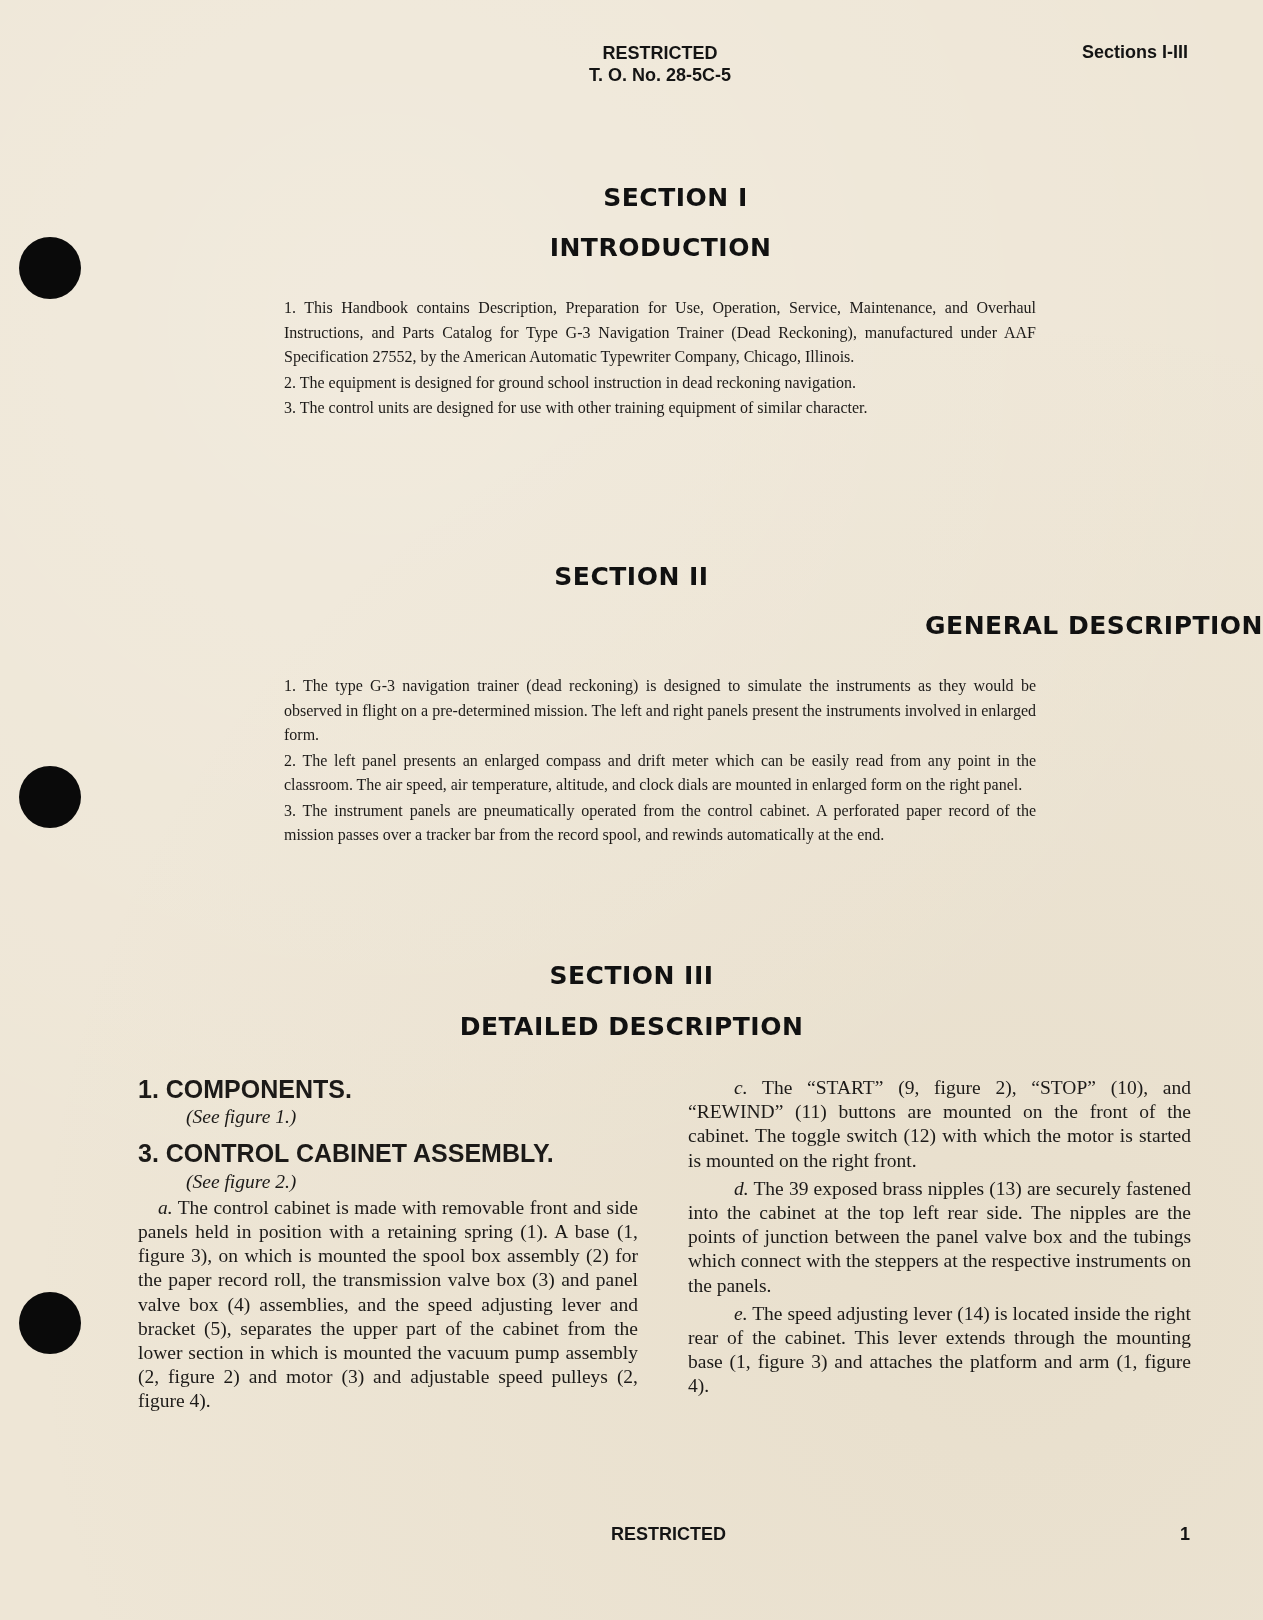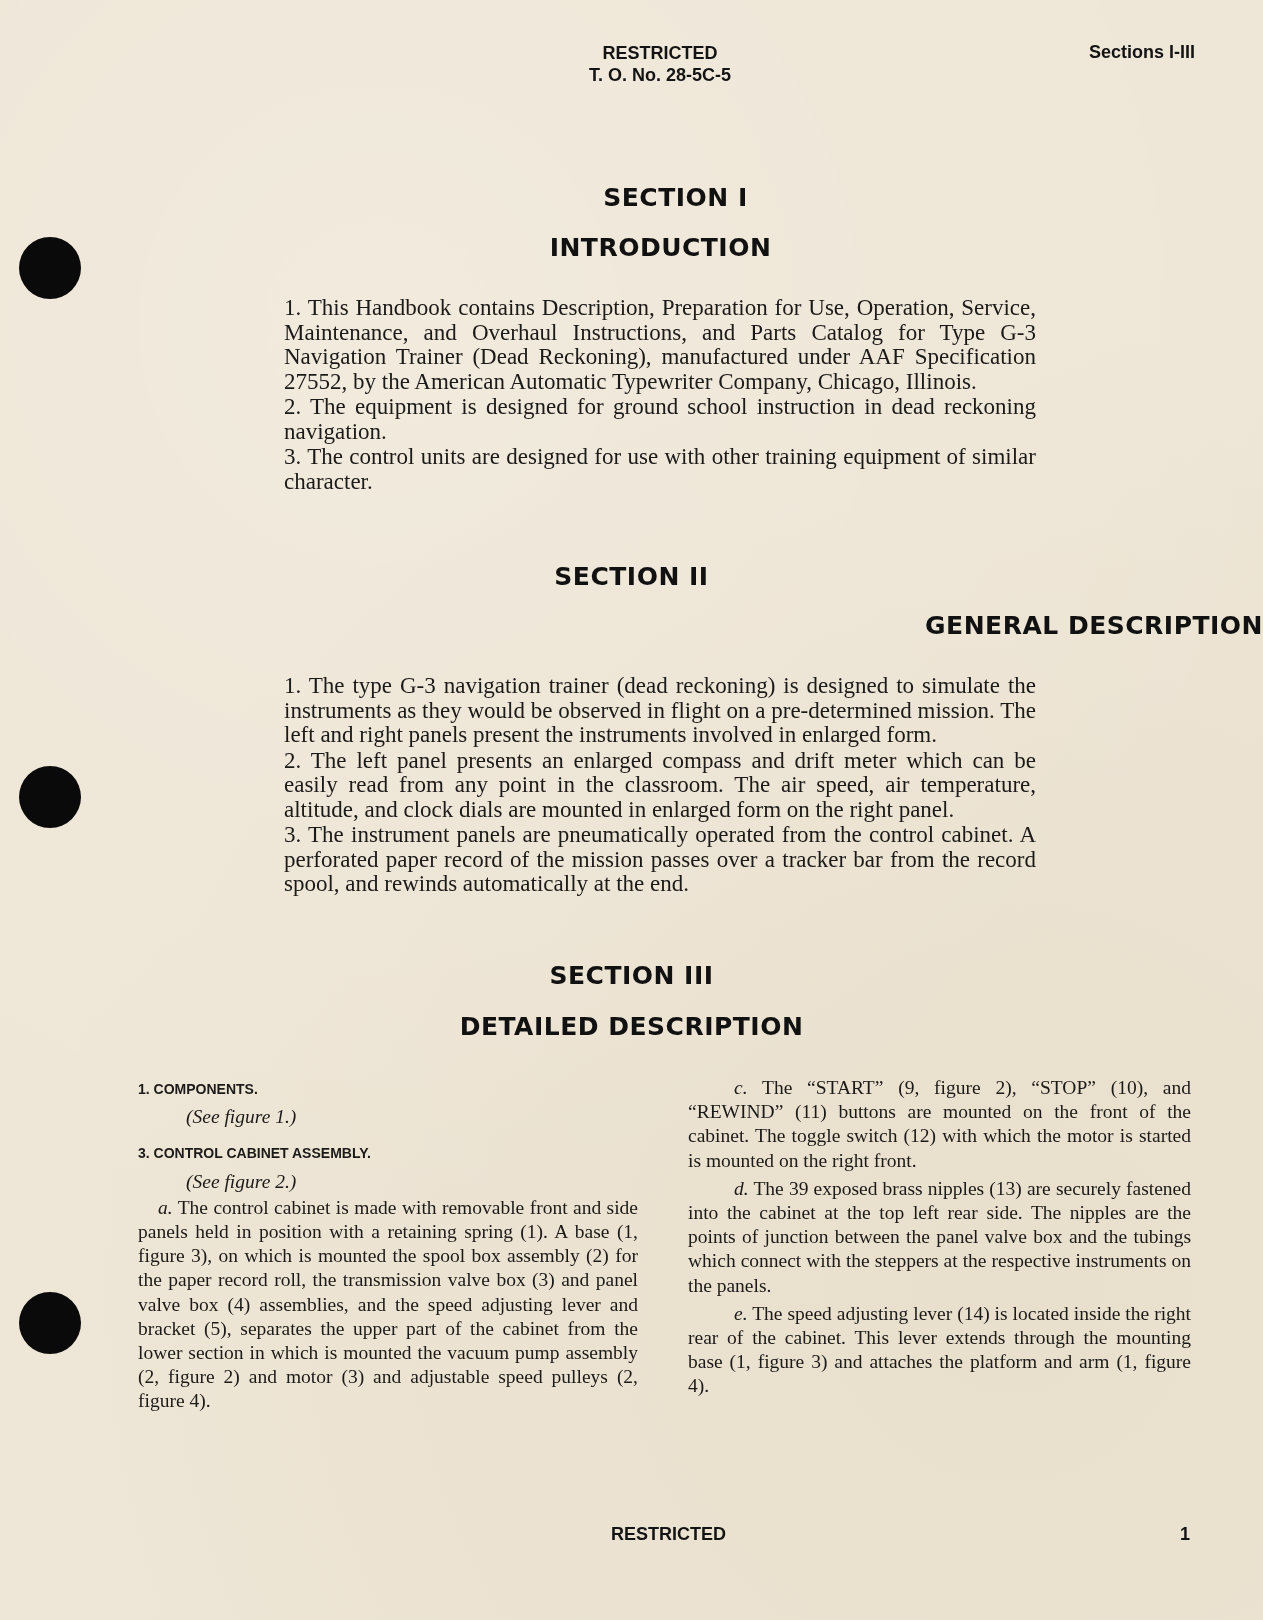--- a/index.html
+++ b/index.html
@@ -7,28 +7,28 @@
     width: 1263px; height: 1620px; position: relative; overflow: hidden;
     background: #eee6d6;
     background-image: radial-gradient(circle at 30% 20%, rgba(255,255,255,0.18), transparent 60%),
                       radial-gradient(circle at 80% 80%, rgba(180,160,120,0.10), transparent 60%);
     color: #1c1a18;
     font-family: "Liberation Serif", "DejaVu Serif", serif;
   }
   .hole { position: absolute; width: 62px; height: 62px; border-radius: 50%; background: #0a0a0a; }
   .hdr { position: absolute; font-family: "Liberation Sans", "DejaVu Sans", sans-serif; font-weight: bold; font-size: 18px; color: #141414; }
   .hdr-center { left: 560px; top: 42px; width: 200px; text-align: center; line-height: 22px; }
-  .hdr-right { right: 68px; top: 42px; }
+  .hdr-right { right: 75px; top: 42px; }
   .sec-title { position: absolute; left: 0; width: 1263px; text-align: center;
     font-family: "DejaVu Sans", "Liberation Sans", sans-serif; font-weight: bold; font-size: 25px; letter-spacing: 0.5px; color: #111; }
-  .para { position: absolute; font-size: 23px; line-height: 24.5px; text-align: justify; }
+  .para { position: absolute; font-size: 16px; line-height: 24.5px; text-align: justify; }
   .para p { margin: 0 0 1px 0; }
   .col { position: absolute; font-size: 19.5px; line-height: 24.2px; text-align: justify; }
   .col p { margin: 0 0 4px 0; }
-  .sub-h { font-family: "Liberation Sans", "DejaVu Sans", sans-serif; font-weight: bold; font-size: 14px; margin: 0 0 4px 0 !important; }
+  .sub-h { font-family: "Liberation Sans", "DejaVu Sans", sans-serif; font-weight: bold; font-size: 25px; margin: 0 0 4px 0 !important; }
   .see { font-style: italic; padding-left: 48px; margin-bottom: 2px !important; }
   .ind { text-indent: 20px; }
   .ind-lg { text-indent: 46px; }
   .ltr { font-style: italic; }
   .footer { position: absolute; top: 1524px; font-family: "Liberation Sans", "DejaVu Sans", sans-serif; font-weight: bold; font-size: 18px; color: #141414; }
 </style>
 </head>
 <body>
 
 <div class="hole" style="left:19px;top:237px;"></div>

